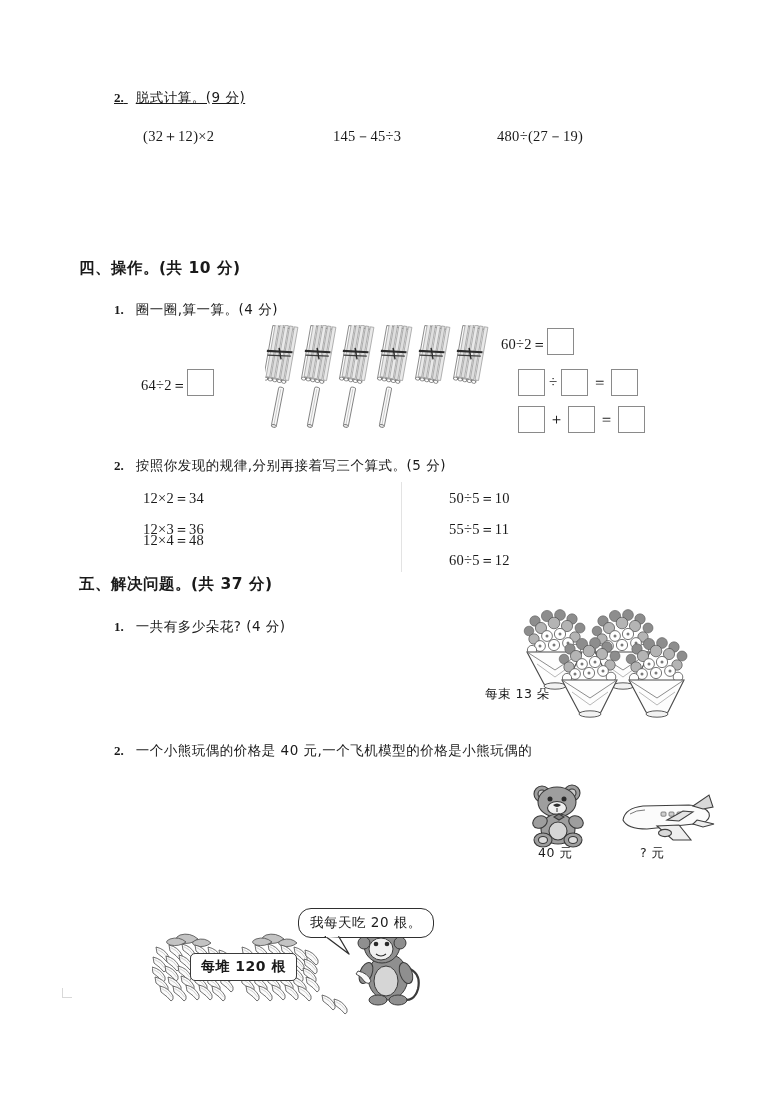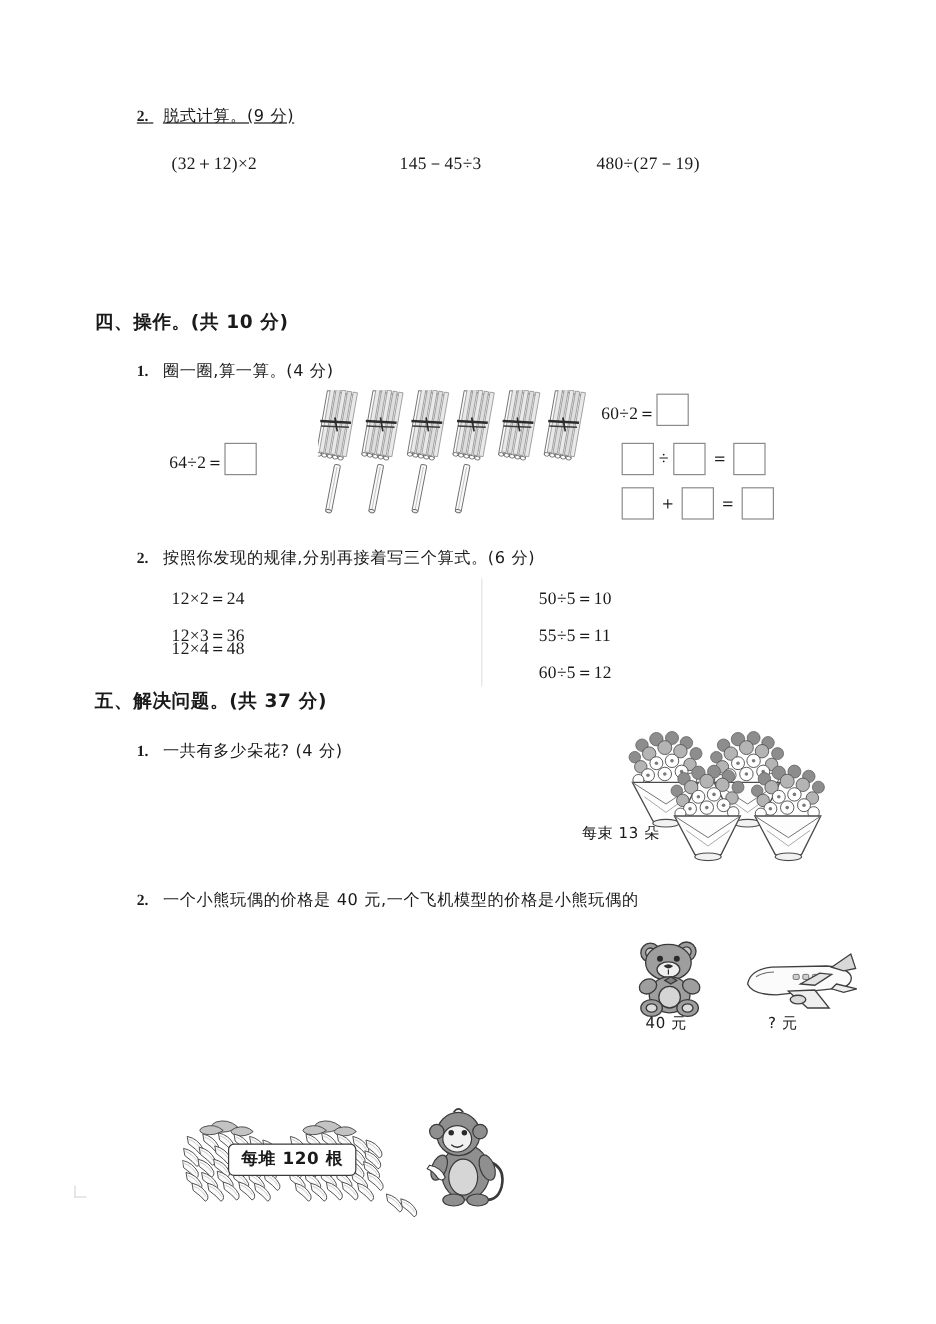--- a/index.html
+++ b/index.html
@@ -171,26 +171,26 @@
   <div class="abs" style="left:518px; top:369px;">
     <span class="ansbox"></span><span class="opsign">÷</span><span class="ansbox"></span><span class="opsign">＝</span><span class="ansbox"></span>
   </div>
 
   <div class="abs" style="left:518px; top:406px;">
     <span class="ansbox"></span><span class="opsign">＋</span><span class="ansbox"></span><span class="opsign">＝</span><span class="ansbox"></span>
   </div>
 
   <div class="abs" style="left:114px; top:456px;">
     <span class="q-num">2.</span>
-    <span class="q-text" style="margin-left:8px;">按照你发现的规律,分别再接着写三个算式。(6 分)</span>
+    <span class="q-text" style="margin-left:8px;">按照你发现的规律,分别再接着写三个算式。(5 分)</span>
   </div>
 
   <div class="divider" style="left:401px; top:482px; height:90px;"></div>
 
-  <div class="abs expr" style="left:143px; top:489px;">12×2＝24</div>
+  <div class="abs expr" style="left:143px; top:489px;">12×2＝34</div>
   <div class="abs expr" style="left:143px; top:520px;">12×3＝36</div>
   <div class="abs expr" style="left:143px; top:531px;">12×4＝48</div>
 
   <div class="abs expr" style="left:449px; top:489px;">50÷5＝10</div>
   <div class="abs expr" style="left:449px; top:520px;">55÷5＝11</div>
   <div class="abs expr" style="left:449px; top:551px;">60÷5＝12</div>
 
   <div class="abs section-head" style="left:79px; top:574px;">五、解决问题。(共 37 分)</div>
 
   <div class="abs" style="left:114px; top:617px;">
@@ -405,16 +405,25 @@
         <ellipse cx="226" cy="85" rx="9" ry="5"></ellipse>
         <ellipse cx="246" cy="85" rx="9" ry="5"></ellipse>
       </g>
     </svg>
   </div>
 
   <div class="abs" style="left:190px; top:953px; padding:3px 10px 4px 10px; background:#ffffff; border:1.2px solid #3a3a3a; border-radius:5px;">
     <span class="small-label" style="font-size:14px; font-weight:600;">每堆 120 根</span>
   </div>
 
+  <div class="abs" style="left:298px; top:908px;">
+    <div style="position:relative; padding:4px 11px 5px 11px; background:#ffffff; border:1.3px solid #2f2f2f; border-radius:13px;">
+      <span class="small-label" style="font-size:13.5px;">我每天吃 20 根。</span>
+      <svg class="abs" style="left:24px; top:100%; margin-top:-1px;" width="34" height="22" viewBox="0 0 34 22" xmlns="http://www.w3.org/2000/svg">
+        <path d="M2 0 L26 18 L16 1 Z" fill="#ffffff" stroke="#2f2f2f" stroke-width="1.3" stroke-linejoin="round"></path>
+        <line x1="3" y1="0" x2="15" y2="0" stroke="#ffffff" stroke-width="2.4"></line>
+      </svg>
+    </div>
+  </div>
 
   <div class="faint-mark" style="left:62px; top:988px;"></div>
 
 </div>
 
 </body></html>

